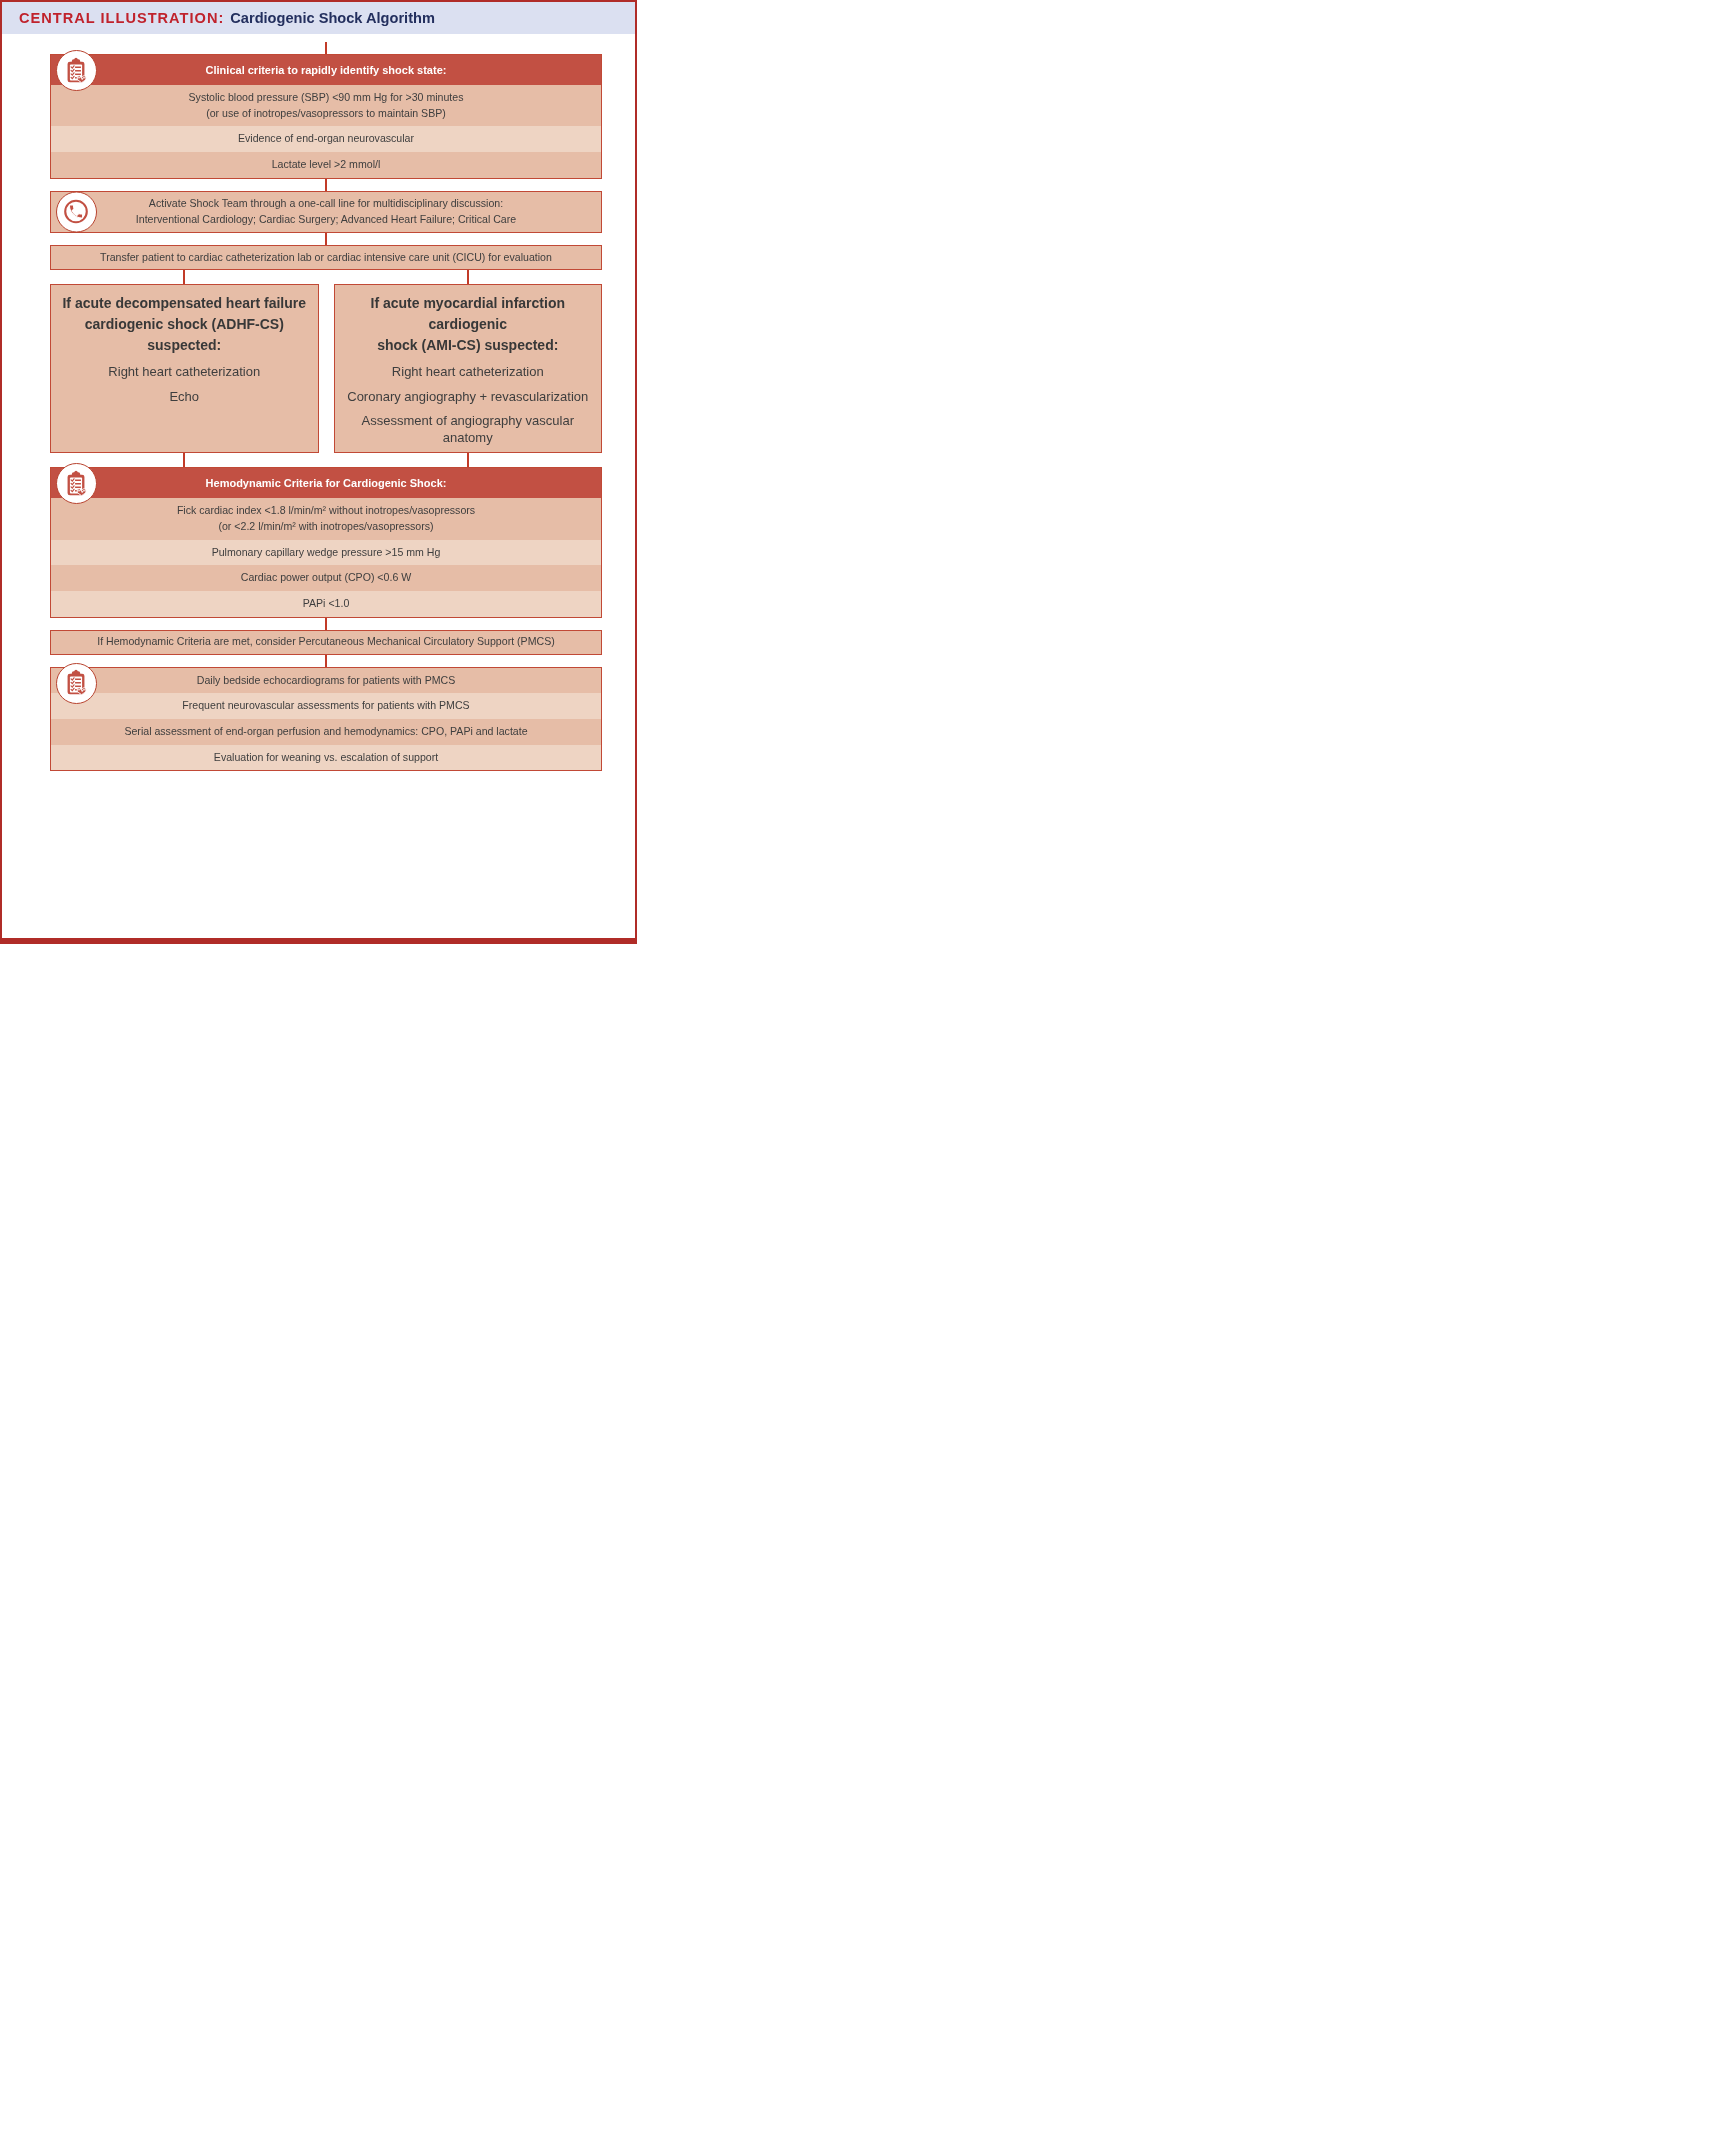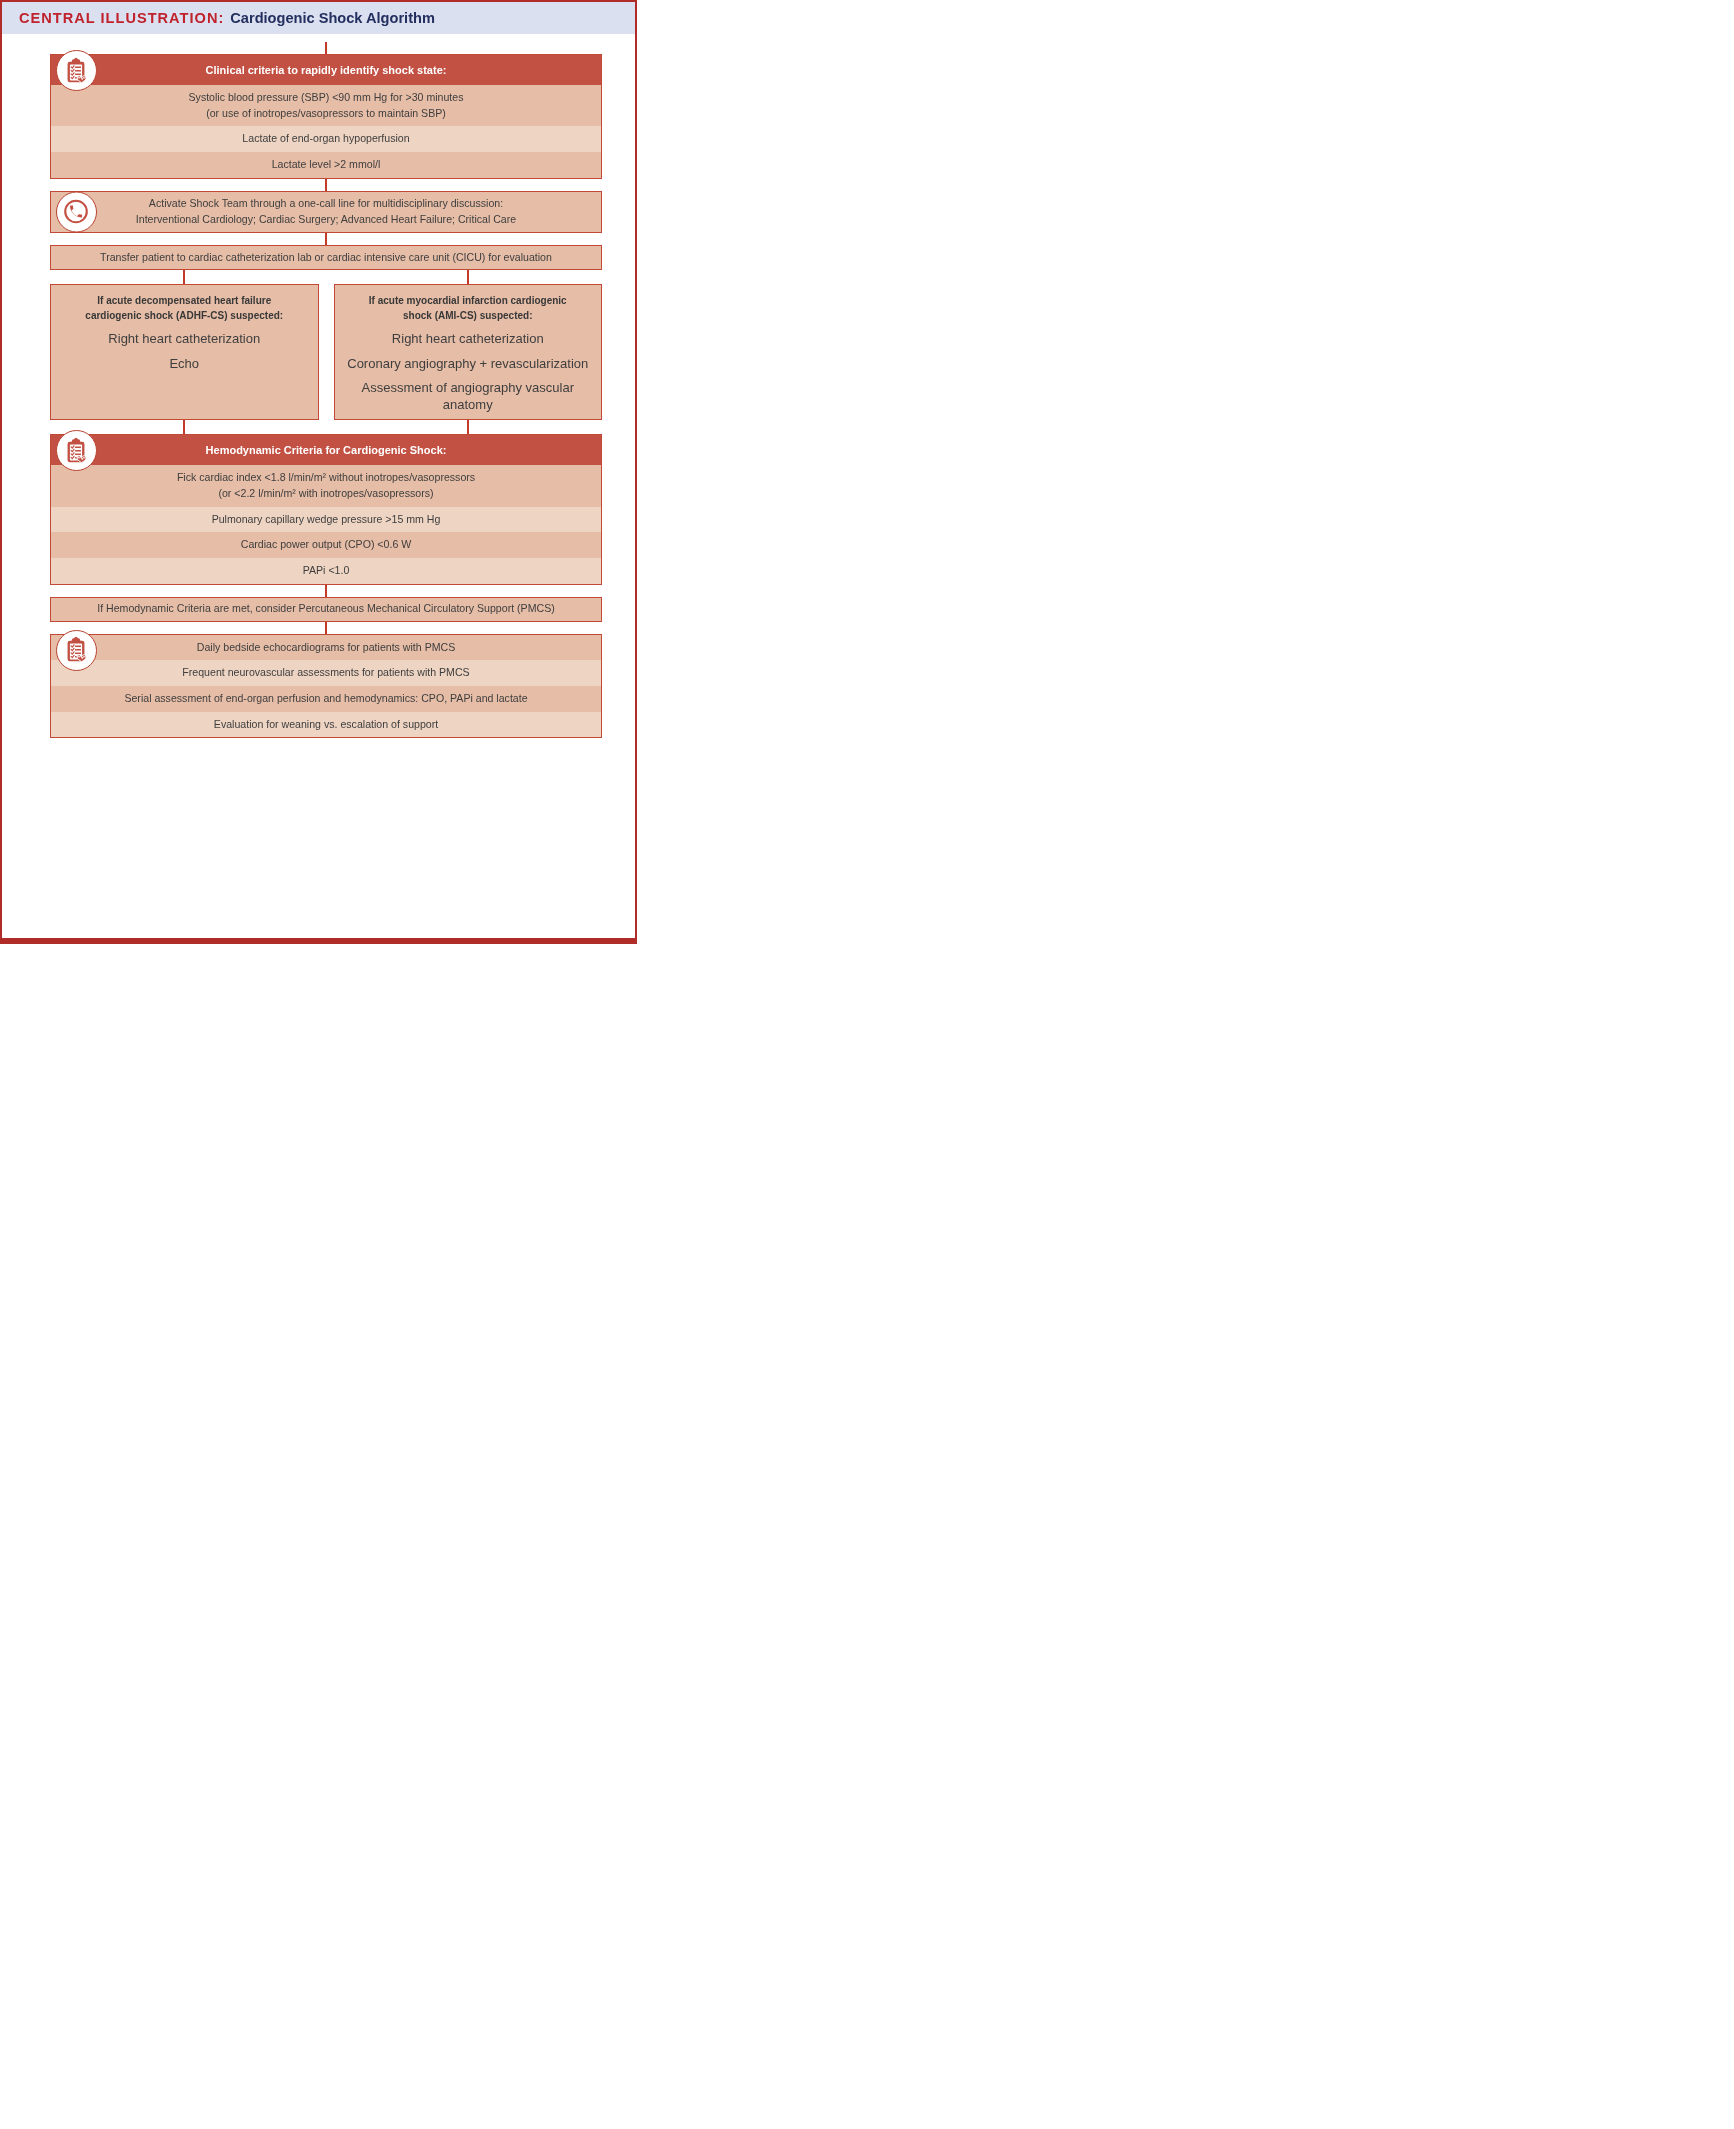--- a/index.html
+++ b/index.html
@@ -72,21 +72,21 @@
   .row.light { background: #eed4c3; }
 
   .branches { display: flex; gap: 15px; }
   .branch {
     flex: 1; min-height: 94px;
     background: #e6bda7; border: 1.5px solid #c14936;
     padding: 8px 5px 5px 5px;
     text-align: center; color: #3e3e3e;
   }
   .branch-title {
-    font-weight: bold; font-size: 10px; line-height: 1.5;
+    font-weight: bold; font-size: 14px; line-height: 1.5;
     white-space: pre-line; margin-bottom: 2px; color: #383838;
   }
   .branch-item { font-size: 13px; margin-top: 8px; line-height: 1.3; }
 
   .icon-circle {
     position: absolute;
     width: 41px; height: 41px; border-radius: 50%;
     background: #ffffff; border: 1.5px solid #b8432f;
     display: flex; align-items: center; justify-content: center;
     z-index: 2;
@@ -138,21 +138,21 @@
 
     <div class="block">
       <div class="icon-circle on-band">
         <svg aria-hidden="true" viewBox="0 0 60 60" width="30" height="30">
             <use href="#sym-clipboard"></use>
           </svg>
       </div>
       <div class="band">Clinical criteria to rapidly identify shock state:</div>
       <div class="row dark">Systolic blood pressure (SBP) &lt;90 mm Hg for &gt;30 minutes
 (or use of inotropes/vasopressors to maintain SBP)</div>
-      <div class="row light">Lactate of end-organ hypoperfusion</div>
+      <div class="row light">Evidence of end-organ neurovascular</div>
       <div class="row dark">Lactate level &gt;2 mmol/l</div>
     </div>
 
     <div class="connector"></div>
 
     <div class="node h84">
       <div class="icon-circle on-box">
         <svg aria-hidden="true" viewBox="0 0 60 60" width="30" height="30">
             <use href="#sym-phone"></use>
           </svg>

